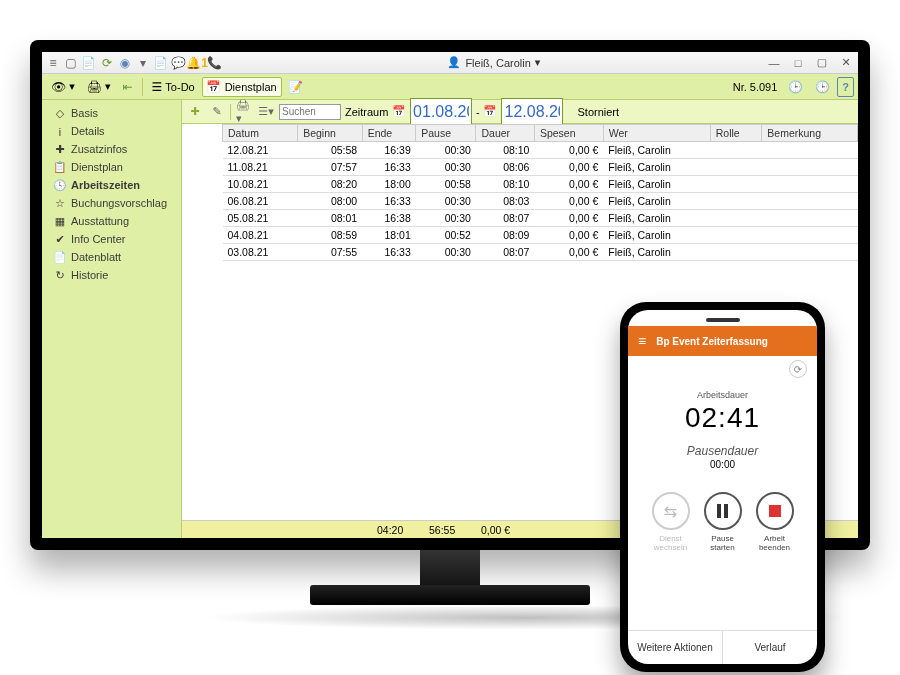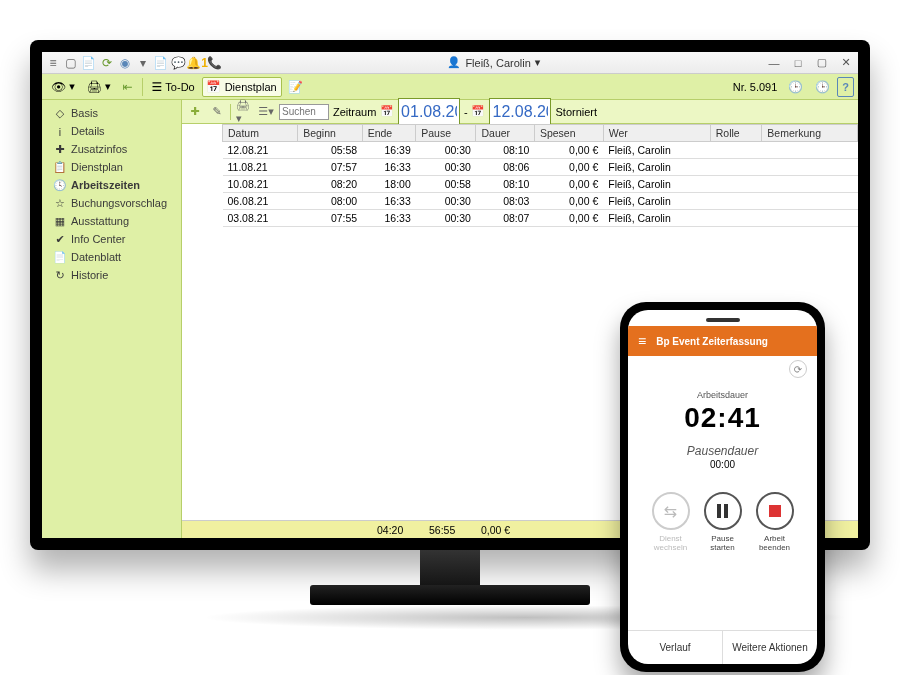--- a/index.html
+++ b/index.html
@@ -33,21 +33,21 @@
   
   .main { flex: 1; display: flex; min-height: 0; }
   .sidebar { width: 140px; background: #dff0a6; border-right: 1px solid #b7cf6a; padding: 4px 0; }
   .sidebar .sitem { padding: 3px 8px 3px 12px; display: flex; align-items: center; gap: 5px; cursor: pointer; font-size: 11px; color: #3a3a3a; }
   .sidebar .sitem.active { font-weight: bold; }
   .sidebar .sico { width: 12px; height: 12px; display: inline-flex; align-items: center; justify-content: center; font-size: 11px; }
 
   .content { flex: 1; display: flex; flex-direction: column; min-width: 0; }
   .content-toolbar { height: 24px; background: #ecf7c4; border-bottom: 1px solid #b7cf6a; display: flex; align-items: center; gap: 4px; padding: 0 4px; font-size: 11px; }
   .content-toolbar .ctbtn { width: 18px; height: 18px; display: flex; align-items: center; justify-content: center; border: 1px solid transparent; cursor: pointer; color: #666; }
-  .content-toolbar input.search { width: 50px; height: 16px; border: 1px solid #999; font-size: 10px; padding: 0 2px; }
+  .content-toolbar input.search { width: 62px; height: 16px; border: 1px solid #999; font-size: 10px; padding: 0 2px; }
   .content-toolbar input.date { width: 62px; height: 28px; border: 1px solid #7a9a2a; font-size: 16px; padding: 0 2px; text-align: center; background: #fff; color: #3569c4; }
 
   .table-wrap { flex: 1; overflow: auto; background: #fff; position: relative; margin-left: 40px; }
   table { border-collapse: collapse; width: 100%; font-size: 10.5px; }
   th { background: #efefef; border: 1px solid #ccc; padding: 2px 5px; font-weight: normal; text-align: left; color: #333; white-space: nowrap; }
   td { border-bottom: 1px solid #ddd; padding: 2px 5px; white-space: nowrap; }
   td.num { text-align: right; }
 
   .statusbar { height: 18px; background: #f0f0a0; border-top: 1px solid #ccc; display: flex; align-items: center; font-size: 10.5px; padding: 0 10px; gap: 30px; }
   .statusbar .sfield { min-width: 40px; text-align: left; }
@@ -55,21 +55,21 @@
   
   .phone { position: absolute; top: 302px; left: 620px; width: 205px; height: 370px; background: #000; border-radius: 26px; padding: 8px; box-shadow: 0 15px 25px rgba(0,0,0,0.35); }
   .phone-inner { width: 100%; height: 100%; background: #fff; border-radius: 20px; overflow: hidden; display: flex; flex-direction: column; }
   .phone-speaker { position: absolute; top: 16px; left: 50%; transform: translateX(-50%); width: 34px; height: 4px; background: #333; border-radius: 2px; z-index: 5; }
   .phone-header { height: 30px; background: #e4701e; color: #fff; display: flex; align-items: center; padding: 0 10px; font-size: 10px; font-weight: bold; gap: 10px; margin-top: 16px; }
   .phone-header .ham { font-size: 14px; }
   .phone-refresh-row { height: 26px; display: flex; align-items: center; justify-content: flex-end; padding: 0 10px; }
   .phone-refresh { width: 18px; height: 18px; border: 1px solid #ccc; border-radius: 50%; display: flex; align-items: center; justify-content: center; font-size: 10px; color: #888; cursor: pointer; }
   .phone-body { flex: 1; display: flex; flex-direction: column; align-items: center; padding: 4px 10px 10px; }
   .phone-body .lbl { font-size: 9px; color: #555; margin-top: 4px; }
-  .phone-body .bigtime { font-size: 28px; font-weight: 700; margin-top: 2px; letter-spacing: 1px; }
+  .phone-body .bigtime { font-size: 28px; font-weight: 400; margin-top: 2px; letter-spacing: 1px; }
   .phone-body .pausedur { font-size: 12px; color: #555; margin-top: 10px; font-style: italic; }
   .phone-body .pauseval { font-size: 10px; margin-top: 1px; }
   .actions { display: flex; gap: 14px; margin-top: 22px; }
   .action { display: flex; flex-direction: column; align-items: center; gap: 4px; cursor: pointer; }
   .action .circle { width: 38px; height: 38px; border: 2px solid #555; border-radius: 50%; display: flex; align-items: center; justify-content: center; }
   .action.disabled .circle { border-color: #ccc; }
   .action .alabel { font-size: 8px; text-align: center; color: #444; line-height: 1.15; }
   .action.disabled .alabel { color: #bbb; }
   .pause-bars { display: flex; gap: 3px; }
   .pause-bars span { width: 4px; height: 14px; background: #333; }
@@ -190,21 +190,21 @@
           <span style="width:1px;height:16px;background:#b7cf6a"></span>
           <span class="ctbtn">🖨▾</span>
           <span class="ctbtn">☰▾</span>
           <input class="search" placeholder="Suchen" style="">
           <span>Zeitraum</span>
           <span>📅</span>
           <input class="date" value="01.08.2021" style="">
           <span>-</span>
           <span>📅</span>
           <input class="date" value="12.08.2021" style="">
-          <span style="">Storniert</span>
+          <span style="margin-left:10px">Storniert</span>
         </div>
         <div class="table-wrap">
           <table>
             <thead>
                 <tr id="thead-row">
                   <th>Datum</th>
                   <th>Beginn</th>
                   <th>Ende</th>
                   <th>Pause</th>
                   <th>Dauer</th>
@@ -253,20 +253,42 @@
                   <td class="num">08:00</td>
                   <td class="num">16:33</td>
                   <td class="num">00:30</td>
                   <td class="num">08:03</td>
                   <td class="num">0,00 €</td>
                   <td>Fleiß, Carolin</td>
                   <td></td>
                   <td></td>
                 </tr>
                 <tr>
+                  <td>05.08.21</td>
+                  <td class="num">08:01</td>
+                  <td class="num">16:38</td>
+                  <td class="num">00:30</td>
+                  <td class="num">08:07</td>
+                  <td class="num">0,00 €</td>
+                  <td>Fleiß, Carolin</td>
+                  <td></td>
+                  <td></td>
+                </tr>
+                <tr>
+                  <td>04.08.21</td>
+                  <td class="num">08:59</td>
+                  <td class="num">18:01</td>
+                  <td class="num">00:52</td>
+                  <td class="num">08:09</td>
+                  <td class="num">0,00 €</td>
+                  <td>Fleiß, Carolin</td>
+                  <td></td>
+                  <td></td>
+                </tr>
+                <tr>
                   <td>03.08.21</td>
                   <td class="num">07:55</td>
                   <td class="num">16:33</td>
                   <td class="num">00:30</td>
                   <td class="num">08:07</td>
                   <td class="num">0,00 €</td>
                   <td>Fleiß, Carolin</td>
                   <td></td>
                   <td></td>
                 </tr>
@@ -321,17 +343,17 @@
         </div>
         <div class="action">
           <div class="circle">
               <div class="stop-sq"></div>
             </div>
           <div class="alabel" id="act2">Arbeit<br>beenden</div>
         </div>
       </div>
     </div>
     <div class="phone-footer">
+      <div class="pfbtn">Weitere Aktionen</div>
       <div class="pfbtn">Verlauf</div>
-      <div class="pfbtn">Weitere Aktionen</div>
     </div>
   </div>
 </div>
 
 </body></html>

